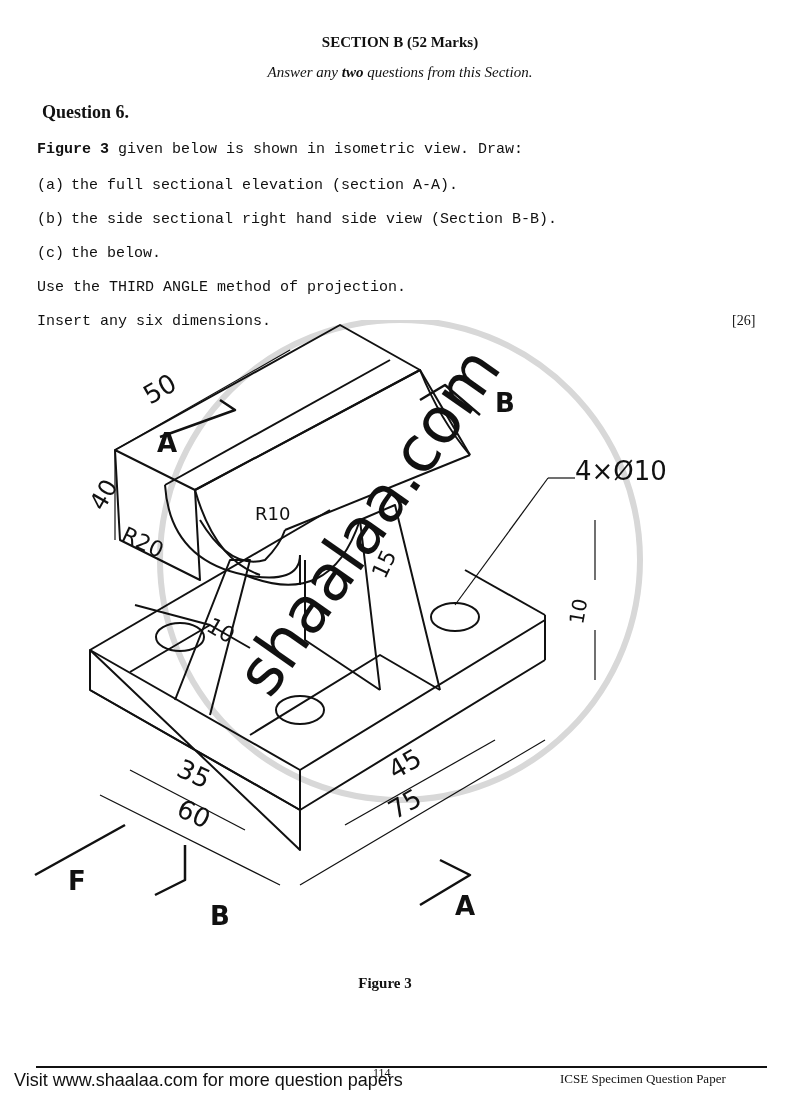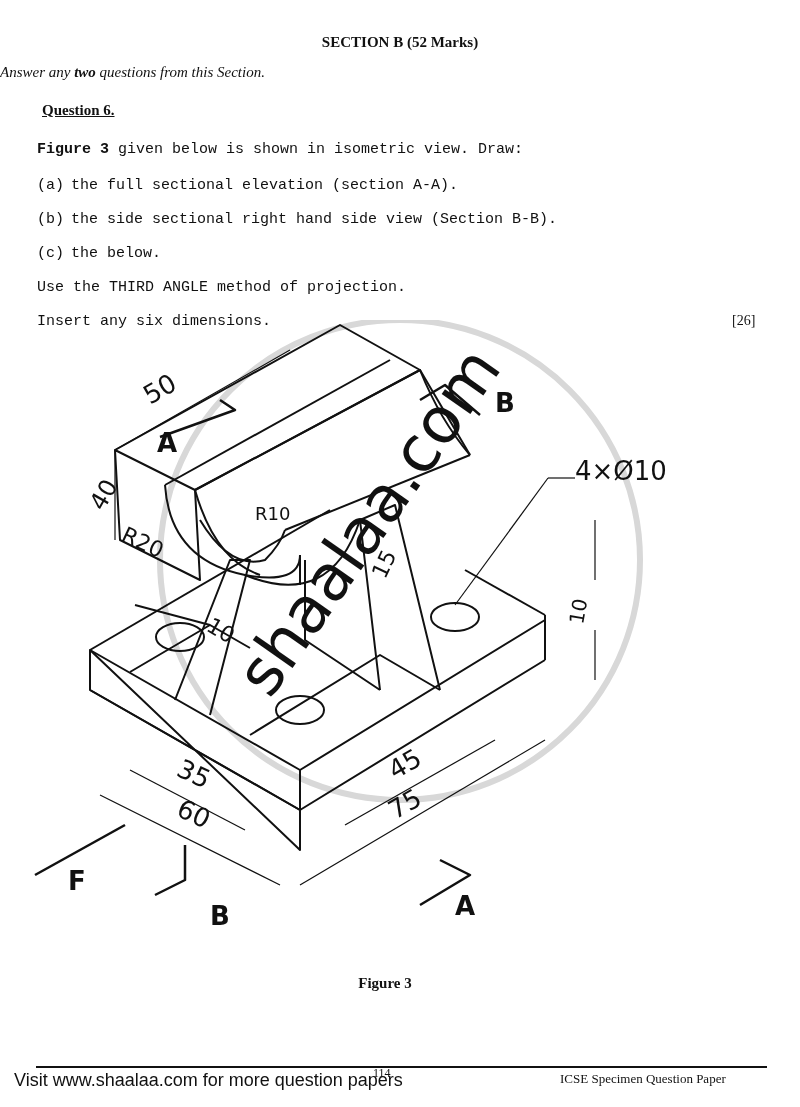--- a/index.html
+++ b/index.html
@@ -1,22 +1,22 @@
 <!DOCTYPE html>
 <html><head>
 <meta charset="utf-8">
 <style>
   html, body { margin: 0; padding: 0; background: #ffffff; }
   body { width: 800px; height: 1107px; position: relative; overflow: hidden;
          font-family: "Liberation Serif", "DejaVu Serif", serif; color: #111; }
   .abs { position: absolute; }
   .section-title { top: 34px; left: 0; width: 800px; text-align: center; font-size: 15px; font-weight: bold; }
-  .section-sub { top: 64px; left: 0; width: 800px; font-size: 15px; font-style: italic; }
+  .section-sub { top: 64px; left: 0; width: 800px; text-align: center; font-size: 15px; font-style: italic; }
   .section-sub b { font-weight: bold; }
-  .qtitle { top: 102px; left: 42px; font-size: 15px; font-weight: bold; text-decoration: underline; }
+  .qtitle { top: 102px; left: 42px; font-size: 18px; font-weight: bold; }
   .line { left: 37px; font-size: 15px; font-family: Liberation Mono, monospace; }
   .line .lbl { display: inline-block; width: 34px; }
   .marks { top: 313px; left: 732px; font-size: 14px; }
   .fig-caption { top: 975px; left: 0; width: 770px; text-align: center; font-size: 15px; font-weight: bold; }
   .footer-rule { top: 1066px; left: 36px; width: 731px; height: 2px; background: #111; }
   .footer-left { top: 1070px; left: 14px; font-family: "Liberation Sans", "DejaVu Sans", sans-serif; font-size: 18px; }
   .footer-page { top: 1066px; left: 373px; font-size: 12px; }
   .footer-right { top: 1071px; left: 560px; font-size: 13px; }
   svg.fig { position: absolute; left: 0; top: 320px; }
   .dim { font-family: "DejaVu Sans", "Liberation Sans", sans-serif; fill: #111; }

